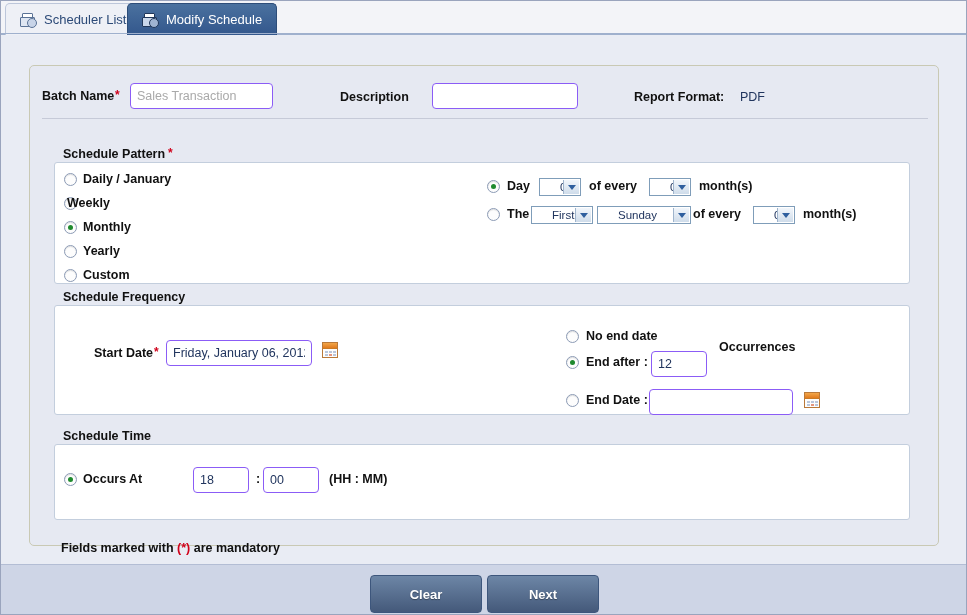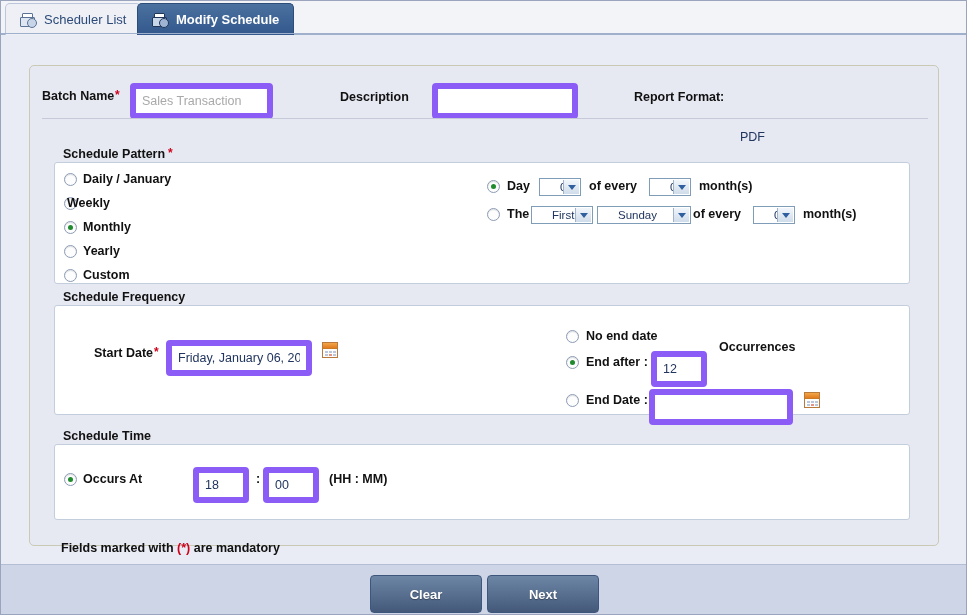--- a/index.html
+++ b/index.html
@@ -15,23 +15,23 @@
 
   
   .tabbar{position:relative;height:34px;background:#f3f4f8;
           border-bottom:1px solid #9fb0cd;box-sizing:border-box;}
   .tab{position:absolute;top:2px;height:32px;box-sizing:border-box;
        display:flex;align-items:center;gap:7px;padding:0 14px;
        border-top-left-radius:5px;border-top-right-radius:5px;
        font-size:13px;cursor:pointer;}
   .tab.inactive{left:4px;background:#eef0f6;color:#2c4a78;
        border:1px solid #bcc6da;border-bottom:none;}
-  .tab.active{left:136px;background:#3c6296;color:#ffffff;
+  .tab.active{left:126px;background:#3c6296;color:#ffffff;
        border:1px solid #2d4d79;border-bottom:none;
-       background-image:linear-gradient(#4a719f,#33578c);font-weight:bold;}
+       background-image:linear-gradient(#4a719f,#33578c);}
   .tabstrip-fill{position:absolute;left:0;right:0;bottom:0;height:1px;background:#9fb0cd;}
 
   
   .sched-icon{position:relative;width:17px;height:14px;flex:0 0 17px;}
   .sched-icon .body{position:absolute;left:0;top:4px;width:13px;height:8px;
        background:#dfe6f2;border:1px solid #5a7296;border-radius:1px;}
   .sched-icon .top{position:absolute;left:2px;top:0;width:9px;height:5px;
        background:#ffffff;border:1px solid #5a7296;border-radius:1px;}
   .sched-icon .disc{position:absolute;right:0;top:5px;width:8px;height:8px;
        border-radius:50%;background:#c8d4e8;border:1px solid #5a7296;}
@@ -46,21 +46,21 @@
          background:#e6e9f2;border:1px solid #c9c9b4;border-radius:5px;
          box-sizing:border-box;}
 
   
   .hdr-row{position:absolute;left:0;top:0;width:100%;height:50px;}
   .lbl{font-size:12.5px;color:#111;font-weight:bold;}
   .req{color:#d0021b;font-weight:bold;font-size:12px;}
   .hdr-divider{position:absolute;left:12px;top:52px;width:886px;height:1px;
        background:#c6cad8;}
 
-  .inp{box-sizing:border-box;background:#fff;border:6px solid #8b5cf6;
+  .inp{box-sizing:border-box;background:#fff;border:1px solid #8b5cf6;
        border-radius:4px;font-family:"Liberation Sans",sans-serif;
        font-size:12.5px;color:#21355e;padding:12px 6px;outline:none;}
   .inp.placeholder{color:#a9a9a9;}
 
   
   .group-title{position:absolute;font-size:12.5px;font-weight:bold;color:#111;}
   .white-box{position:absolute;background:#ffffff;border:1px solid #c3cedd;
              border-radius:3px;box-sizing:border-box;}
 
   
@@ -132,21 +132,21 @@
 
     <div class="panel">
 
       <div class="hdr-row">
         <span class="lbl" style="position:absolute;left:12px;top:23px;">Batch Name</span>
         <span class="req" style="position:absolute;left:85px;top:22px;">*</span>
         <input class="inp placeholder" style="left: 100px; top: 17px; width: 143px; height: 23px; position: absolute;" value="Sales Transaction">
         <span class="lbl" style="position:absolute;left:310px;top:24px;">Description</span>
         <input class="inp" style="left: 402px; top: 17px; width: 146px; height: 25px; position: absolute;" value="">
         <span class="lbl" style="position:absolute;left:604px;top:24px;">Report Format:</span>
-        <span style="position:absolute;left:710px;top:24px;font-size:12.5px;color:#21355e;margin-top:40px;">PDF</span>
+        <span style="position:absolute;left:710px;top:24px;font-size:12.5px;color:#21355e;">PDF</span>
       </div>
       <div class="hdr-divider"></div>
 
       <span class="group-title" style="left:33px;top:81px;">Schedule Pattern</span>
       <span class="req" style="position:absolute;left:138px;top:80px;">*</span>
 
       <div class="white-box" style="left:24px;top:96px;width:856px;height:122px;">
 
         <span class="radio" style="left:9px;top:10px;"></span>
         <span class="rlabel" style="left:28px;top:9px;">Daily / January</span>

